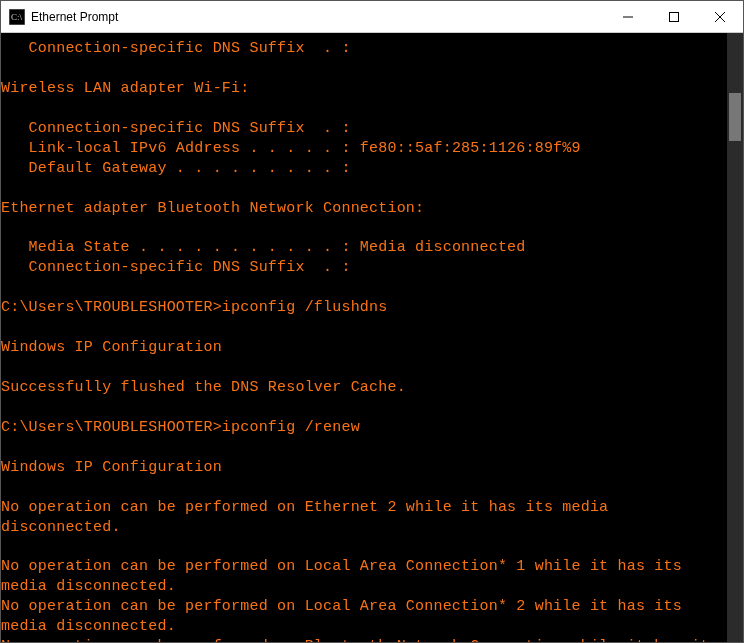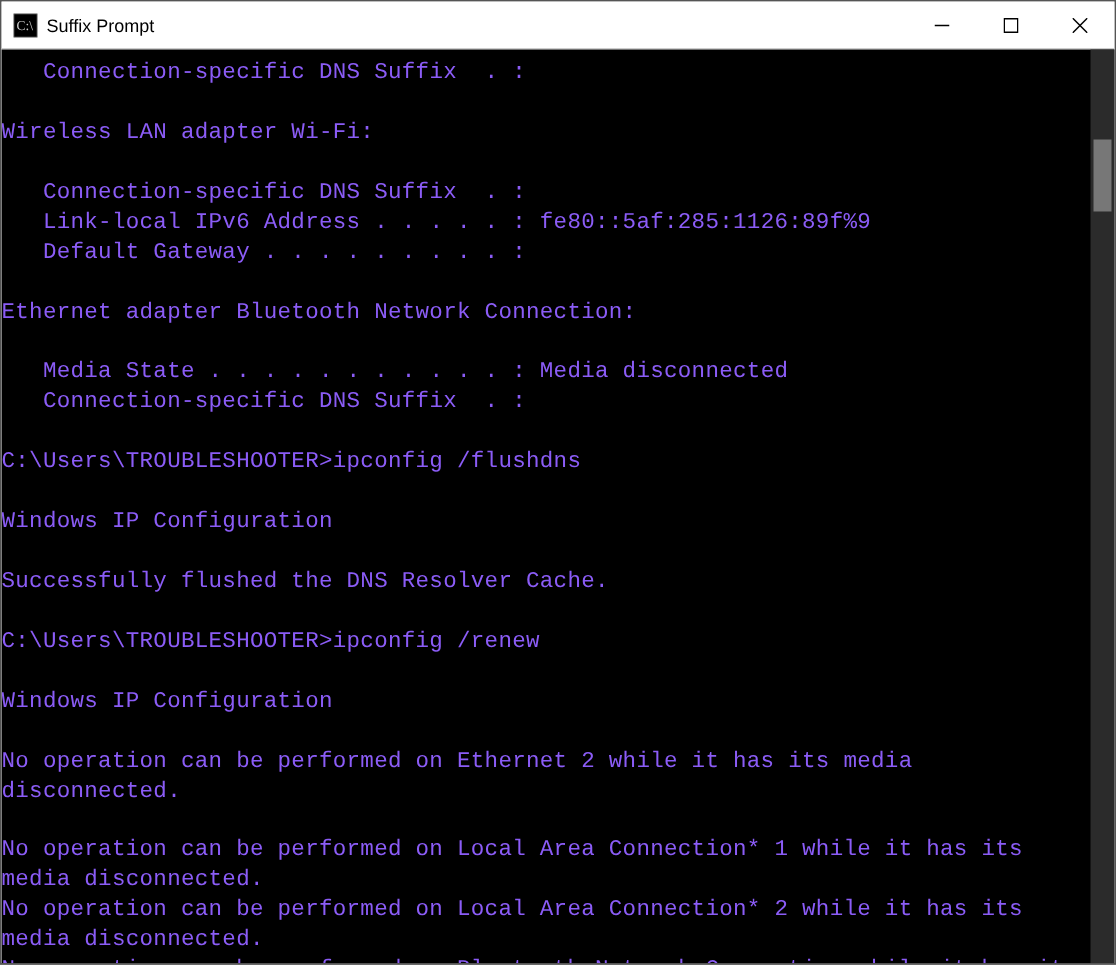--- a/index.html
+++ b/index.html
@@ -51,21 +51,21 @@
     .win-btn svg { display: block; }
     .terminal-area {
       position: relative;
       height: calc(100% - 32px);
       background: #000000;
       display: flex;
     }
     .terminal {
       flex: 1;
       padding: 6px 0 0 0;
-      color: #8b5cf6;
+      color: #f97316;
       font-size: 15px;
       line-height: 1.33;
       white-space: pre-wrap;
       word-break: break-word;
       overflow: hidden;
       letter-spacing: 0.2px;
     }
     .scrollbar {
       width: 16px;
       background: #2b2b2b;
@@ -84,21 +84,21 @@
 </head>
 <body>
 
 <div class="titlebar">
   <span class="app-icon">
     <svg width="16" height="16" viewBox="0 0 16 16">
       <rect x="0" y="0" width="16" height="16" fill="#000" stroke="#888" stroke-width="1"></rect>
       <text x="2" y="11" font-size="9" fill="#ccc" font-family="Consolas">C:\</text>
     </svg>
   </span>
-  <span class="title-text">Suffix Prompt</span>
+  <span class="title-text">Ethernet Prompt</span>
   <span class="spacer"></span>
   <div class="win-controls">
     <div class="win-btn">
       <svg width="10" height="10" viewBox="0 0 10 10">
           <line x1="0" y1="5" x2="10" y2="5" stroke="#000" stroke-width="1"></line>
         </svg>
     </div>
     <div class="win-btn">
       <svg width="10" height="10" viewBox="0 0 10 10">
           <rect x="0.5" y="0.5" width="9" height="9" fill="none" stroke="#000" stroke-width="1"></rect>

